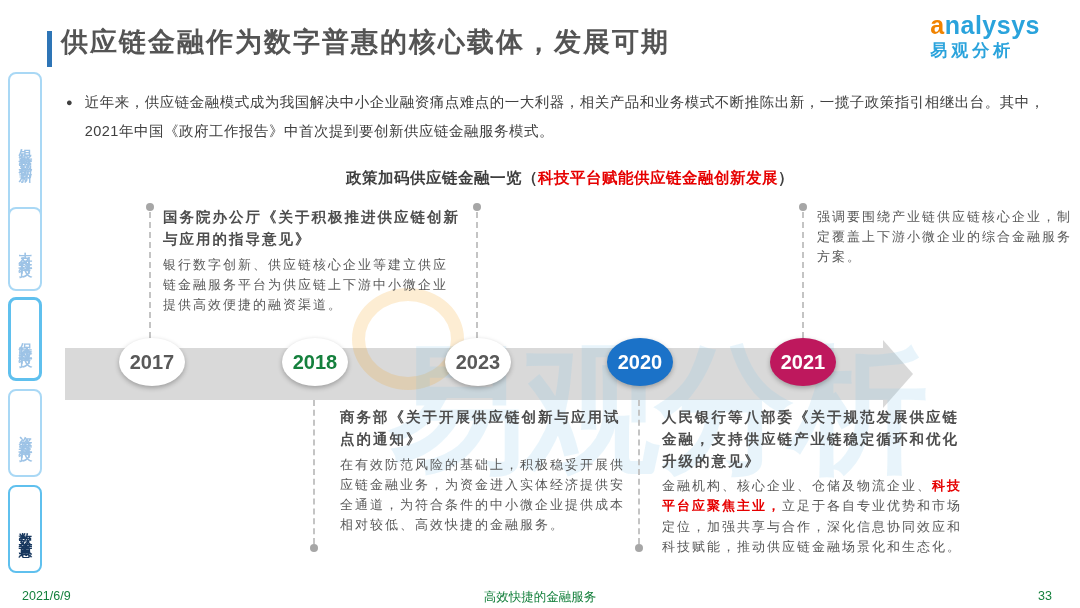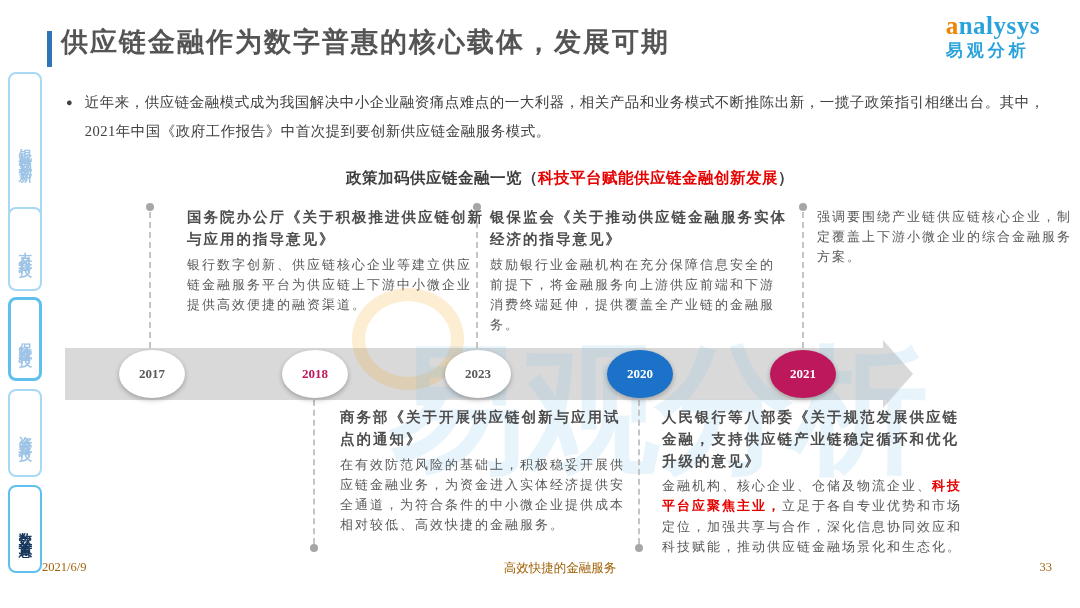--- a/index.html
+++ b/index.html
@@ -1,18 +1,18 @@
 <!DOCTYPE html>
 <html><head>
 <meta charset="utf-8">
 <style>
   html,body { margin:0; padding:0; background:#ffffff; }
   .slide {
     position:relative; width:1080px; height:604px; background:#ffffff;
-    font-family:Liberation Serif, serif; overflow:hidden;
+    font-family:Liberation Sans, sans-serif; overflow:hidden;
   }
 
   
   .title-bar { position:absolute; left:47px; top:31px; width:5px; height:36px; }
   .page-title {
     position:absolute; left:61px; top:24px; margin:0;
     font-size:27px; font-weight:700; color:#545454; letter-spacing:2px;
   }
   .logo { position:absolute; right:40px; top:12px; text-align:left; line-height:1.1; }
   .logo .brand { display:block; font-size:25px; font-weight:700; color:#2AA3DC; letter-spacing:0.5px; }
@@ -51,42 +51,42 @@
   .watermark { position:absolute; left:388px; top:318px; font-size:138px; font-weight:700;
     color:#7EC4E8; opacity:0.17; white-space:nowrap; z-index:1; pointer-events:none; letter-spacing:-4px; }
   .watermark-swirl { position:absolute; left:352px; top:288px; width:86px; height:76px;
     border:13px solid #F5A623; border-radius:50%; opacity:0.20; z-index:1; pointer-events:none; }
 
   
   .band { position:absolute; left:65px; top:348px; width:818px; height:52px; z-index:0; }
   .band-arrow { position:absolute; left:883px; top:340px; width:0; height:0; z-index:0;
     border-top:34px solid transparent; border-bottom:34px solid transparent; border-left:30px solid #D9D9D9; }
   .year {
-    position:absolute; top:350px; width:66px; height:48px; border-radius:50%;
+    position:absolute; top:338px; width:66px; height:48px; border-radius:50%;
     display:flex; align-items:center; justify-content:center;
-    font-size:13px; font-weight:700; box-shadow:0 2px 5px rgba(0,0,0,0.28); z-index:2;
+    font-size:20px; font-weight:700; box-shadow:0 2px 5px rgba(0,0,0,0.28); z-index:2;
   }
   .year-0 { left:119px; } .year-1 { left:282px; } .year-2 { left:445px; }
   .year-3 { left:607px; } .year-4 { left:770px; }
 
   .dash { position:absolute; width:0; border-left:2px dashed #C4C4C4; z-index:2; }
   .dash.up   { top:212px; height:136px; }
   .dash.down { top:400px; height:144px; }
   .dot { position:absolute; width:8px; height:8px; border-radius:50%; background:#A6A6A6; z-index:2; }
 
   
   .ms { position:absolute; z-index:2; }
   .ms h3 { margin:0 0 4px 0; font-size:14.5px; font-weight:700; line-height:1.5;
     letter-spacing:2px; color:#4d4d4d; }
   .ms p  { margin:0; font-size:13px; line-height:1.55; letter-spacing:2px; color:#595959; }
   .ms .red-run { font-weight:700; }
 
   
   .footer-date, .footer-slogan, .footer-page {
-    position:absolute; top:560px; font-size:12.5px; color:#a16207; z-index:3;margin-left:20px;
+    position:absolute; top:589px; font-size:12.5px; color:#15803d; z-index:3;
   }
   .footer-date { left:22px; }
   .footer-slogan { left:0; width:100%; text-align:center; }
   .footer-page { right:28px; }
 </style>
 </head>
 <body>
 
 <div class="slide">
 
@@ -125,32 +125,28 @@
   <div class="dash up" style="left:476px;"></div>
   <div class="dot" style="left:799px; top:203px;"></div>
   <div class="dash up" style="left:802px;"></div>
 
   <div class="dash down" style="left:313px;"></div>
   <div class="dot" style="left:310px; top:544px;"></div>
   <div class="dash down" style="left:638px;"></div>
   <div class="dot" style="left:635px; top:544px;"></div>
 
   <div class="year year-0" style="background-color: rgb(255, 255, 255); color: rgb(89, 89, 89);">2017</div>
-  <div class="year year-1" style="background-color: rgb(255, 255, 255); color: #be185d;">2018</div>
+  <div class="year year-1" style="background-color: rgb(255, 255, 255); color: #15803d;">2018</div>
   <div class="year year-2" style="background-color: rgb(255, 255, 255); color: rgb(89, 89, 89);">2023</div>
   <div class="year year-3" style="background-color: rgb(27, 114, 200); color: #ffffff;">2020</div>
   <div class="year year-4" style="background-color: #be185d; color: rgb(255, 255, 255);">2021</div>
 
-  <div class="ms" style="left:163px; top:207px; width:298px;margin-left:24px;">
+  <div class="ms" style="left:163px; top:207px; width:298px;">
     <h3>国务院办公厅《关于积极推进供应链创新与应用的指导意见》</h3>
     <p>银行数字创新、供应链核心企业等建立供应链金融服务平台为供应链上下游中小微企业提供高效便捷的融资渠道。</p>
-  </div>
-  <div class="ms" style="left:490px; top:207px; width:298px;">
-    <h3>银保监会《关于推动供应链金融服务实体经济的指导意见》</h3>
-    <p>鼓励银行业金融机构在充分保障信息安全的前提下，将金融服务向上游供应前端和下游消费终端延伸，提供覆盖全产业链的金融服务。</p>
   </div>
   <div class="ms" style="left:817px; top:207px; width:255px;">
     <p>强调要围绕产业链供应链核心企业，制定覆盖上下游小微企业的综合金融服务方案。</p>
   </div>
 
   <div class="ms" style="left:662px; top:407px; width:312px;">
     <h3>人民银行等八部委《关于规范发展供应链金融，支持供应链产业链稳定循环和优化升级的意见》</h3>
     <p><span>金融机构、核心企业、仓储及物流企业、</span><span class="red-run" style="color: rgb(230, 0, 0);">科技平台应聚焦主业，</span><span>立足于各自专业优势和市场定位，加强共享与合作，深化信息协同效应和科技赋能，推动供应链金融场景化和生态化。</span></p>
   </div>
   <div class="ms" style="left:340px; top:407px; width:296px;">

